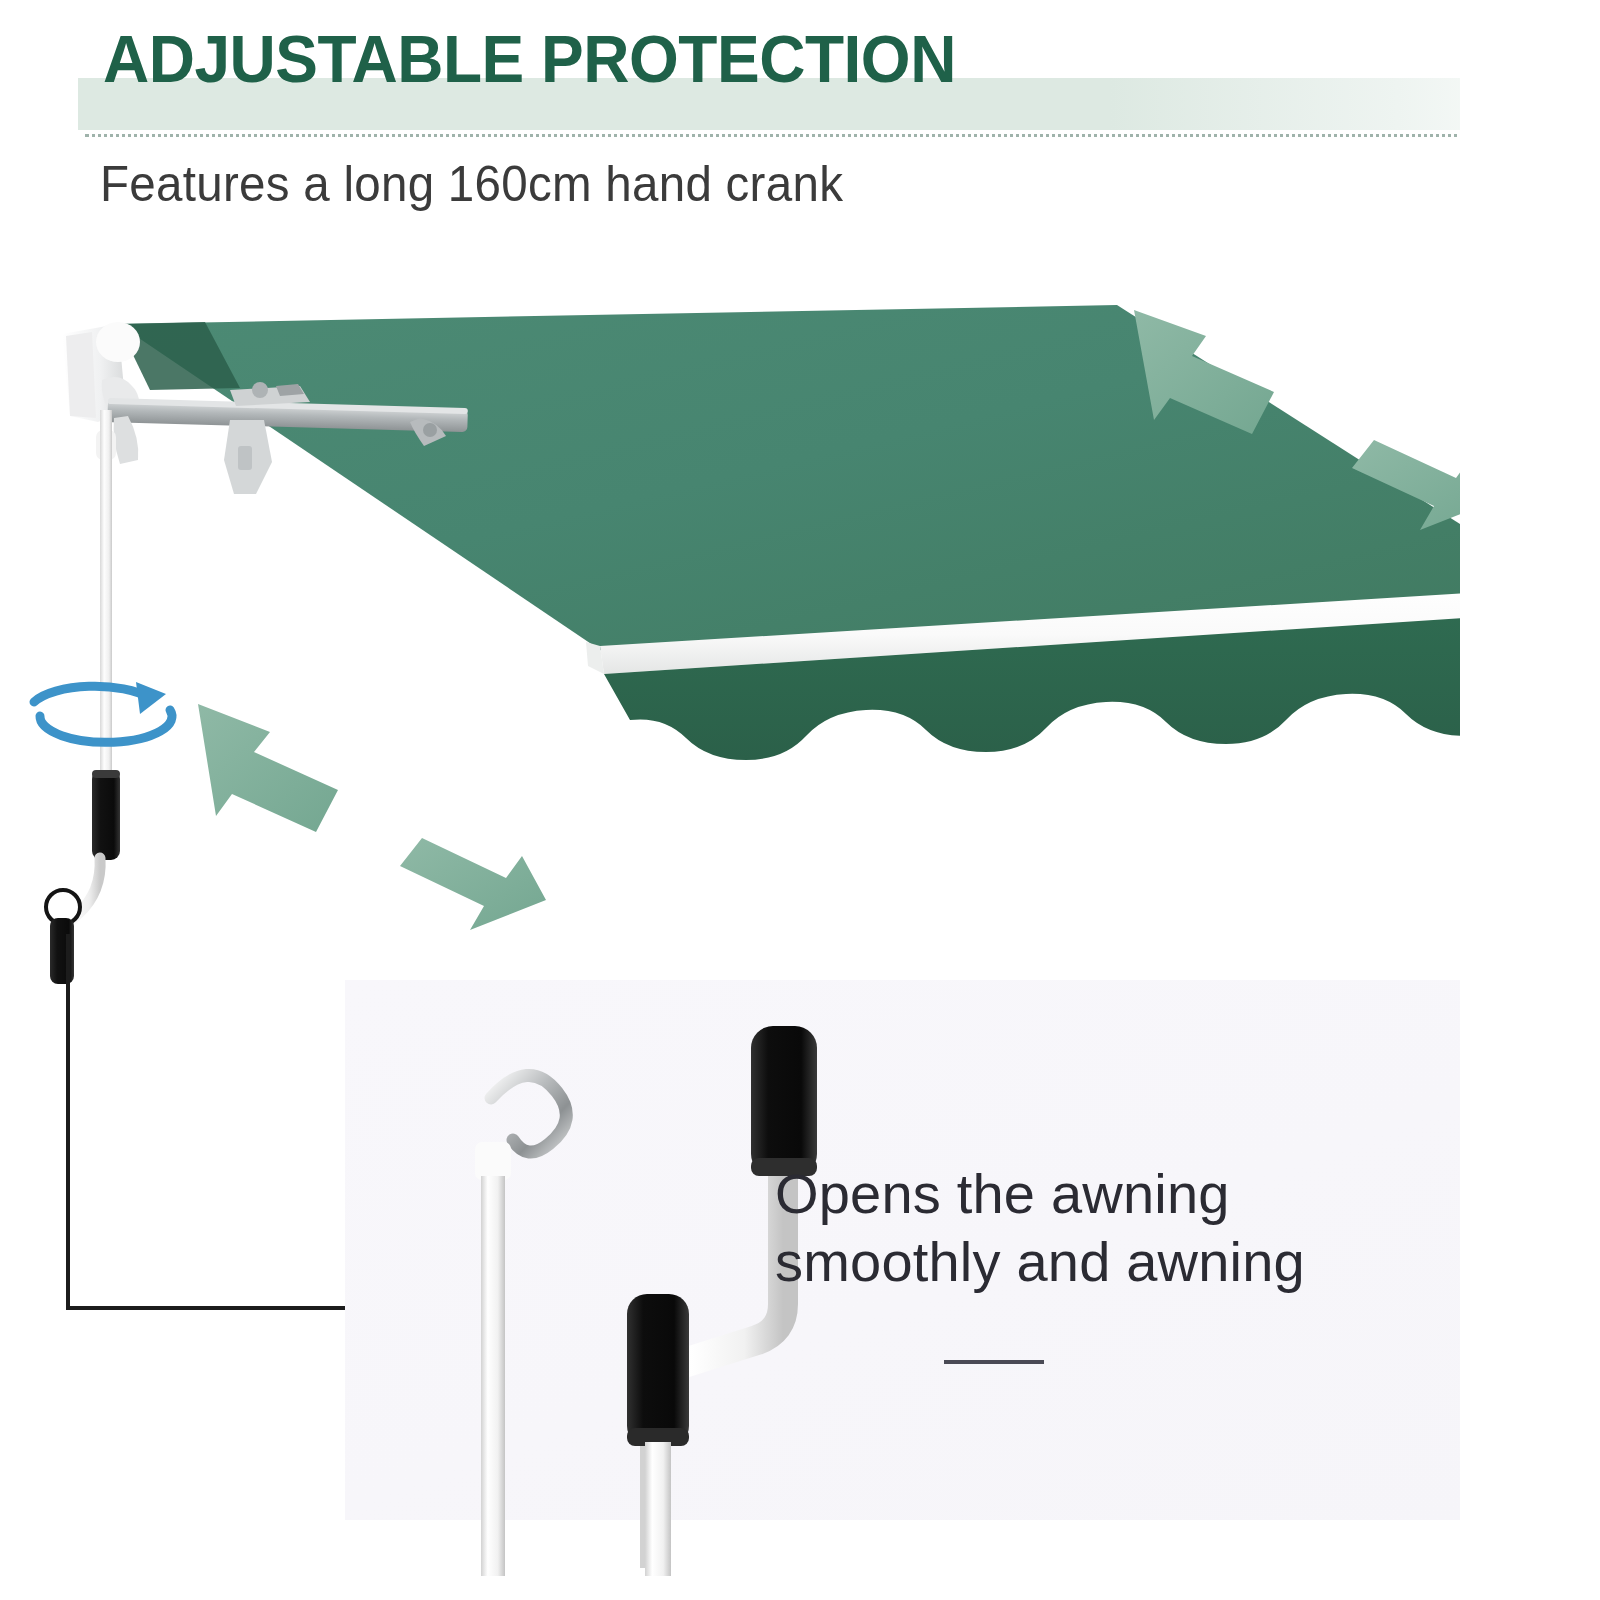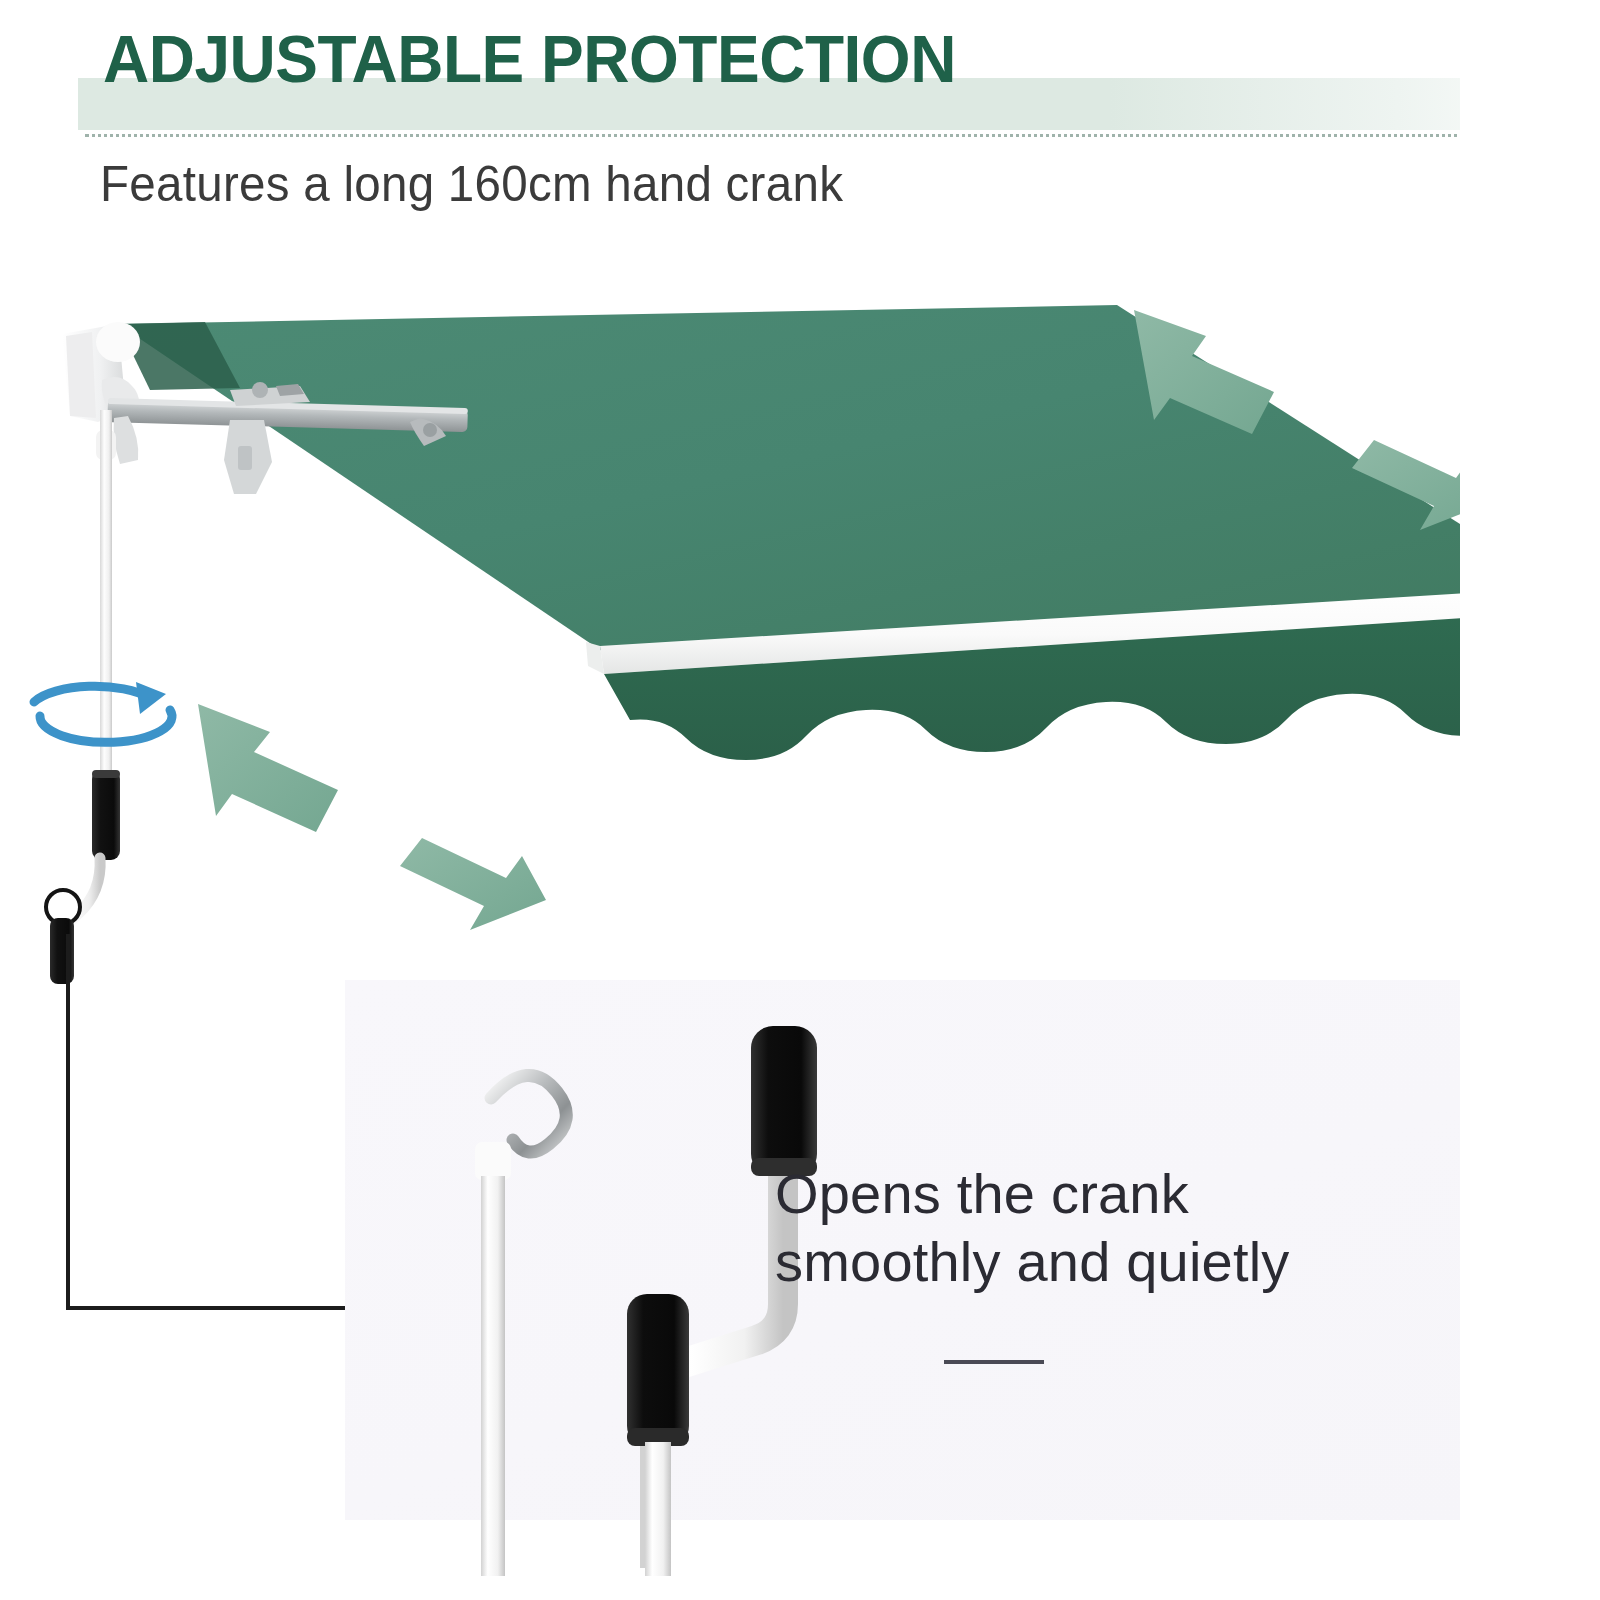--- a/index.html
+++ b/index.html
@@ -216,18 +216,18 @@
       <path d="M310,588 L310,418 q0,-26 26,-34 l76,-24 q26,-9 26,-36 L438,184" fill="none" stroke="url(#pRod)" stroke-width="30" stroke-linejoin="round"></path>
       <rect x="406" y="46" width="66" height="150" rx="22" fill="url(#pGrip)"></rect>
       <rect x="406" y="178" width="66" height="18" rx="8" fill="#2e2e2e"></rect>
       <rect x="282" y="280" width="62" height="152" rx="20" fill="url(#pGrip)" transform="translate(0,34)"></rect>
       <rect x="282" y="448" width="62" height="18" rx="8" fill="#2a2a2a"></rect>
       <rect x="300" y="462" width="26" height="134" fill="url(#pRod)"></rect>
     </g>
   </svg>
 
   <div class="panel-text">
-    <div>Opens the crank</div>
-    <div>smoothly and quietly</div>
+    <div>Opens the awning</div>
+    <div>smoothly and awning</div>
   </div>
   <div class="panel-rule"></div>
 
 </div>
 
 </body></html>

